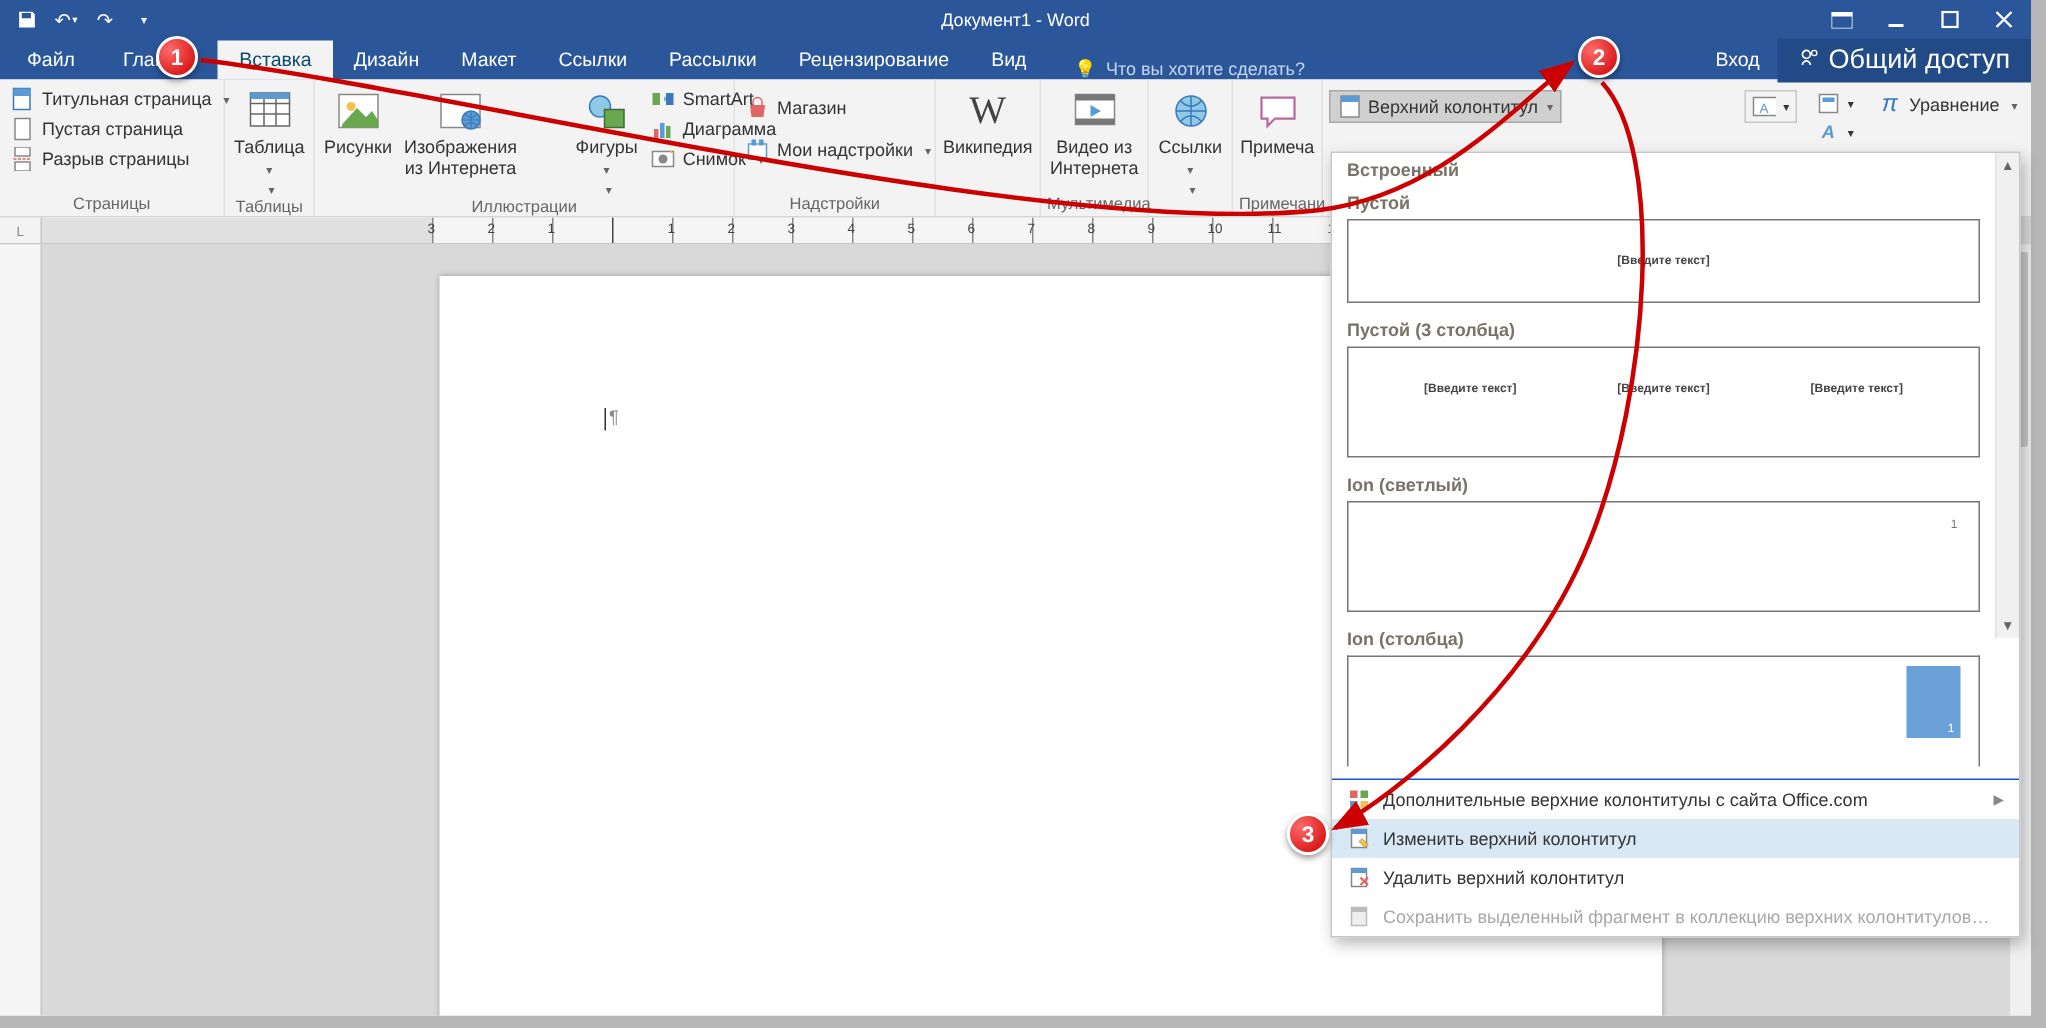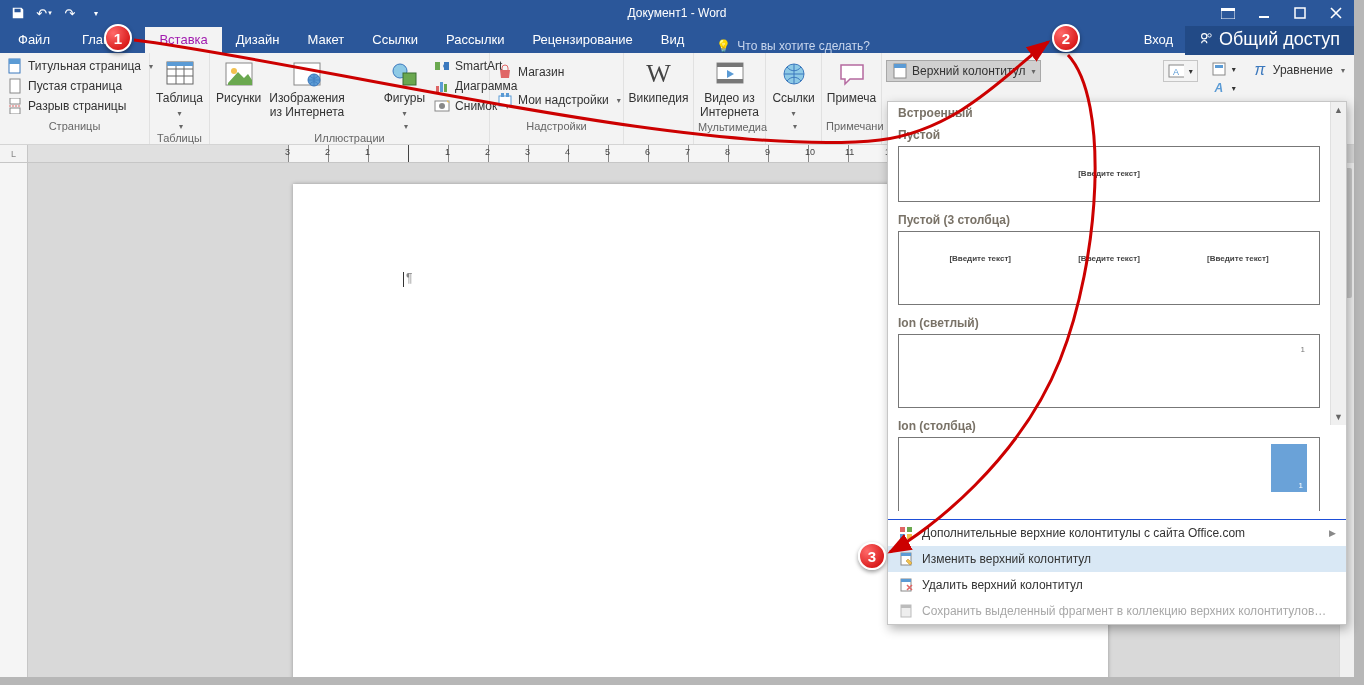--- a/index.html
+++ b/index.html
@@ -11,30 +11,30 @@
   .qat { display: flex; align-items: center; margin-left: 6px; gap: 2px; }
   .qat-btn { width: 24px; height: 22px; display: flex; align-items: center; justify-content: center; color: #fff; font-size: 13px; cursor: pointer; }
   .title-center { position:absolute; left:0; right:0; text-align:center; font-size:12px; pointer-events:none; }
   .win-controls { position:absolute; right:0; top:0; display:flex; }
   .win-btn { width:36px; height:26px; display:flex; align-items:center; justify-content:center; color:#fff; cursor:pointer; }
 
   
   .tabs { height: 27px; background: #2b579a; display: flex; align-items:flex-end; padding-left:0; }
   .tab { color:#fff; font-size:13px; padding: 5px 14px 6px; cursor:pointer; }
   .tab.file { padding-left:18px; padding-right:18px; }
-  .tab.active { background: #f3f3f3; color: #a21caf; }
+  .tab.active { background: #f3f3f3; color: #0c4a6e; }
   .tellme { display:flex; align-items:center; color: #c8d6ed; font-size:12px; margin-left:18px; gap:6px; }
   .tabs-right { margin-left:auto; display:flex; align-items:center; gap:0; height:100%; }
   .signin { color:#fff; font-size:13px; padding: 5px 12px; cursor:pointer; }
   .share { color:#fff; font-size:18px; padding: 5px 14px; cursor:pointer; background:#224a86; display:flex; align-items:center; gap:6px; }
 
   
   .ribbon { height: 92px; background: #f3f3f3; border-bottom: 1px solid #d4d4d4; display:flex; }
   .group { border-right: 1px solid #e1e1e1; display:flex; flex-direction:column; justify-content:space-between; padding: 3px 4px 0; }
-  .group-label { text-align:center; font-size:11px; color:#666; padding: 1px 0 12px; }
+  .group-label { text-align:center; font-size:11px; color:#666; padding: 1px 0 2px; }
   .group-body { display:flex; align-items:flex-start; gap:4px; flex:1; }
   .vlist { display:flex; flex-direction:column; gap:0px; }
   .smallbtn { display:flex; align-items:center; gap:5px; font-size:12px; color:#333; padding: 2px 5px 2px 3px; cursor:pointer; white-space:nowrap; }
   .smallbtn .ic { width:16px; height:16px; display:flex; align-items:center; justify-content:center; }
   .dd::after { content:"▾"; font-size:8px; color:#666; margin-left:3px; }
   .bigbtn { display:flex; flex-direction:column; align-items:center; justify-content:flex-start; width:56px; cursor:pointer; padding:2px 2px 0; gap:2px; }
   .bigbtn.wider { width: 80px; }
   .bigbtn .bigic { width:32px; height:32px; display:flex; align-items:center; justify-content:center; }
   .bigbtn .biglbl { font-size:12px; color:#333; text-align:center; line-height:1.15; }
   .bigbtn.dd .biglbl::after { content:" ▾"; font-size:8px; color:#666; }

